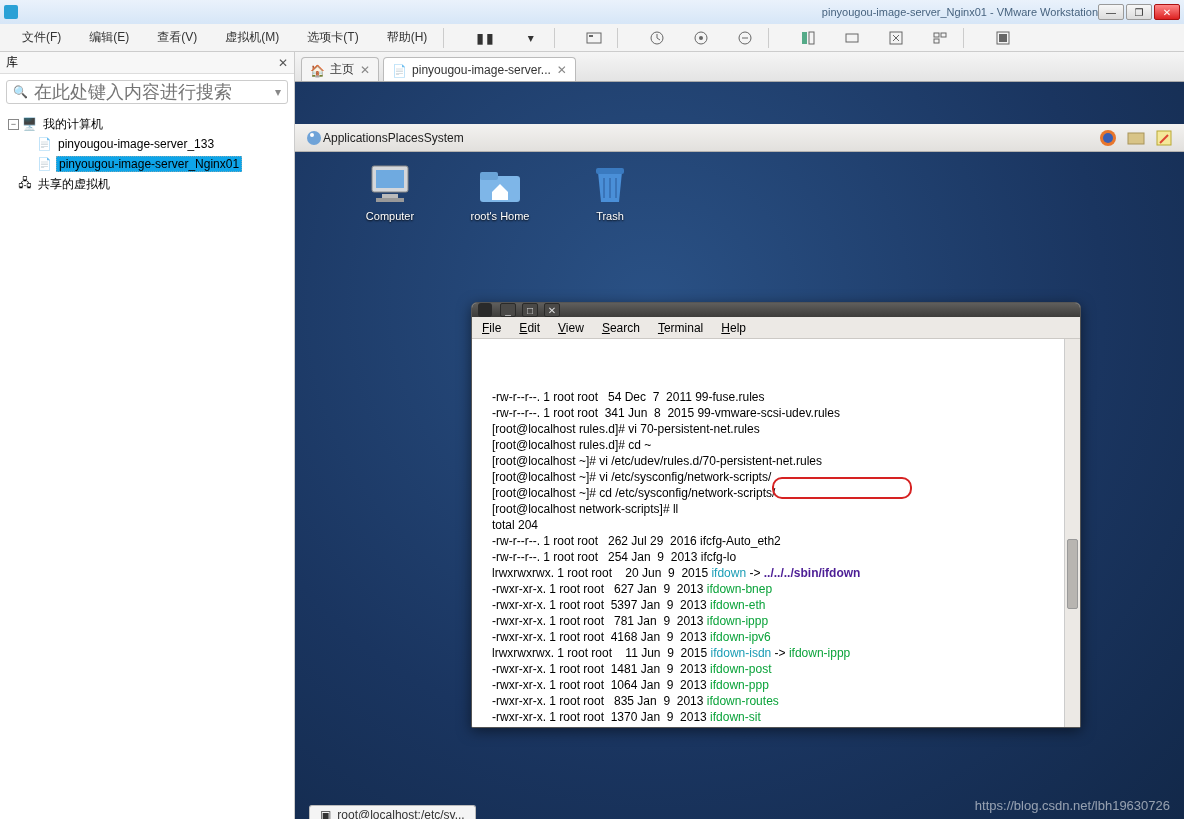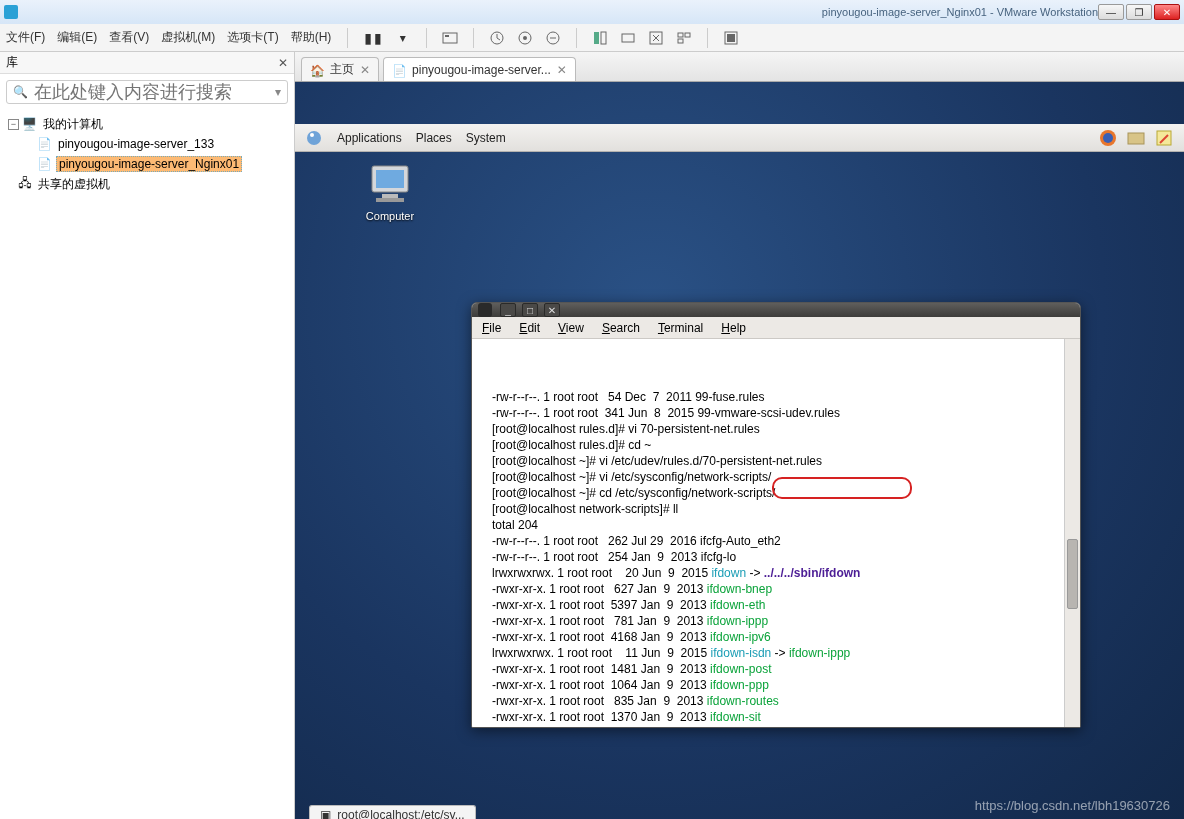--- a/index.html
+++ b/index.html
@@ -8,21 +8,21 @@
 
 .titlebar { height: 24px; background: linear-gradient(#eaf2fb,#d6e6f7); display: flex; align-items: center; padding: 0 4px; text-align: right; }
 .titlebar .app-icon { width: 14px; height: 14px; background: #2aa1d6; border-radius: 2px; margin-right: 6px; }
 .titlebar .title { flex: 1; color: #374; font-size: 11px; color: #47637f; }
 .win-btns { display: flex; gap: 2px; }
 .win-btn { width: 26px; height: 16px; background: linear-gradient(#f7f7f7,#dcdcdc); border: 1px solid #9a9a9a; border-radius: 2px; display:flex; align-items:center; justify-content:center; font-size:10px; color:#333;}
 .win-btn.close { background: linear-gradient(#f88,#d22); color:#fff; border-color:#a11;}
 
 
 .menubar { height: 28px; background: #f4f4f4; display: flex; align-items: center; padding: 0 6px; border-bottom: 1px solid #ccc; gap: 12px; }
-.menubar span { color: #333; }
+.menubar span { color: #333; margin-left: 16px; }
 .menubar .sep { width:1px; height:20px; background:#ccc; margin:0 4px;}
 .toolbar-icons { display:flex; gap:10px; align-items:center; }
 .ticon { width:18px; height:16px; display:flex; align-items:center; justify-content:center; color:#666; }
 .ticon svg { width:16px; height:16px; }
 .play-pause { color:#e8a23a; font-size:14px; letter-spacing:2px;}
 
 
 .main { display: flex; height: calc(819px - 20px - 28px); }
 
 
@@ -30,35 +30,35 @@
 .lib-header { height: 22px; display:flex; align-items:center; justify-content:space-between; padding:0 6px; border-bottom:1px solid #ddd; background:#f7f7f7;}
 .lib-header .x { color:#555; cursor:default;}
 .search-box { margin:6px; height:24px; border:1px solid #ccc; border-radius:3px; display:flex; align-items:center; padding:0 6px; gap:6px;}
 .search-box input { border:none; outline:none; flex:1; font-size:18px; color:#888;}
 .tree { padding: 4px 2px; }
 .tree-item { display:flex; align-items:center; height:20px; padding-left: 6px; gap:4px;}
 .tree-item.indent1 { padding-left: 36px; }
 .tree-item.indent0 { padding-left: 16px;}
 .tree-toggle { width:11px; height:11px; border:1px solid #888; display:flex; align-items:center; justify-content:center; font-size:9px; line-height:1; color:#555;}
 .tree-icon { width:14px; height:14px; display:flex; align-items:center; justify-content:center;}
-.tree-item.selected .label { background:#fdba74; border:1px dotted #7ab; padding:0 2px;}
+.tree-item.selected .label { background:#0ea5e9; border:1px dotted #7ab; padding:0 2px;}
 .tree-item .label { padding:0 2px; }
 
 
 .content { flex:1; background:#3a3a3a; position:relative; display:flex; flex-direction:column;}
 .tabs-row { height: 30px; background: linear-gradient(#f5f5f5,#e4e4e4); display:flex; align-items:flex-end; padding: 0 6px; gap:4px; border-bottom:1px solid #aaa;}
 .tab { height:24px; background:#f5f5f5; border:1px solid #bbb; border-bottom:none; border-radius:4px 4px 0 0; display:flex; align-items:center; padding:0 8px; gap:6px; font-size:11px; color:#333;}
 .tab .tab-icon { width:14px; height:12px; }
 .tab .tab-close { color:#888; font-size:12px; }
 .tab.active { background:#fff; }
 
 .vm-viewport { flex:1; background:#1d3a5f; background: radial-gradient(ellipse at 40% 30%, #2a5185, #1a3560 60%, #122849); position:relative; }
 
 
-.gnome-panel { position:absolute; top:42px; left:0; right:0; height:28px; background: linear-gradient(#f3f2f0,#e2e0dd); border-bottom:1px solid #b4b2af; display:flex; align-items:center; gap:14px; padding: 0 10px;}
+.gnome-panel { position:absolute; top:42px; left:0; right:0; height:28px; background: linear-gradient(#f3f2f0,#e2e0dd); border-bottom:1px solid #b4b2af; display:flex; align-items:center; padding: 0 10px;}
 .gnome-panel .gicon { width:18px; height:18px; }
 .gnome-panel .menu-label { font-size:12px; color:#222; }
 .gnome-right { margin-left:auto; display:flex; gap:8px;}
 .gnome-right .ricon { width:20px; height:18px;}
 
 
 .desktop-icons { position:absolute; top: 80px; left: 50px; display:flex; flex-direction:row; gap:20px;}
 .dicon { width:90px; display:flex; flex-direction:column; align-items:center; gap:4px;}
 .dicon .dglyph { width:48px; height:44px; }
 .dicon .dlabel { color:#fff; font-size:11px; text-shadow:0 1px 2px #000; text-align:center;}
@@ -247,20 +247,36 @@
       <div class="desktop-icons">
         <div class="dicon">
           <div class="dglyph"><svg viewBox="0 0 48 44">
                 <rect x="6" y="4" width="36" height="26" rx="2" fill="#d4d7db" stroke="#888"></rect>
                 <rect x="10" y="8" width="28" height="18" fill="#6faae0"></rect>
                 <rect x="16" y="32" width="16" height="4" fill="#bbb"></rect>
                 <rect x="10" y="36" width="28" height="4" fill="#999"></rect>
               </svg></div>
           <div class="dlabel">Computer</div>
         </div>
+        <div class="dicon">
+          <div class="dglyph"><svg viewBox="0 0 48 44">
+                <rect x="4" y="14" width="40" height="26" rx="3" fill="#7eb6e8"></rect>
+                <rect x="4" y="10" width="18" height="8" rx="2" fill="#6aa4d8"></rect>
+                <path d="M16 30l8-8 8 8v8h-16z" fill="#fff"></path>
+              </svg></div>
+          <div class="dlabel">root's Home</div>
+        </div>
+        <div class="dicon">
+          <div class="dglyph"><svg viewBox="0 0 48 44">
+                <path d="M12 10h24l-3 30h-18z" fill="#4a8fd8"></path>
+                <rect x="10" y="6" width="28" height="6" rx="2" fill="#3a7ac0"></rect>
+                <path d="M18 16v20M24 16v20M30 16v20" stroke="#2a5a9a" stroke-width="1"></path>
+              </svg></div>
+          <div class="dlabel">Trash</div>
+        </div>
       </div>
 
       <div class="term-window">
         <div class="term-titlebar">
           <div class="ticon-left"></div>
           <div class="tbtns">
             <div class="tbtn">_</div>
             <div class="tbtn">□</div>
             <div class="tbtn">✕</div>
           </div>

